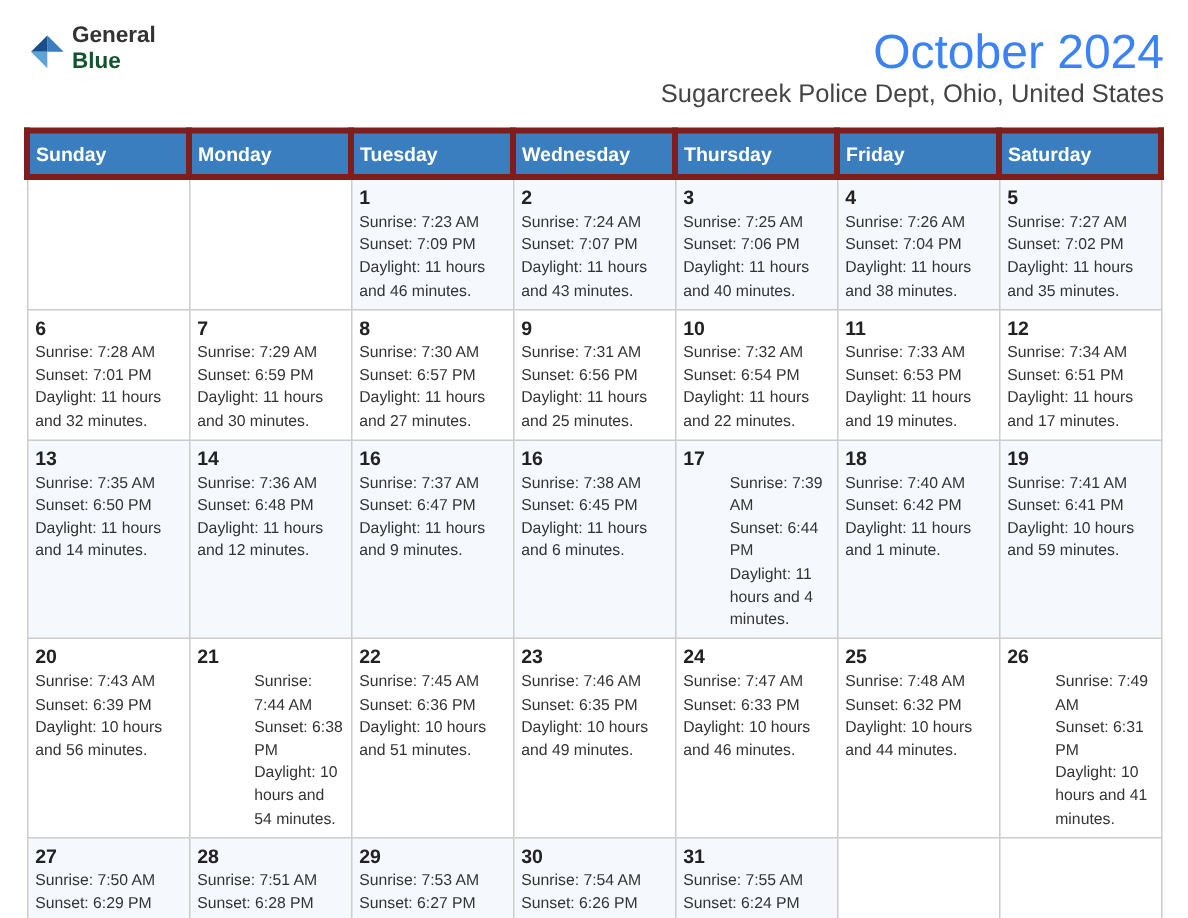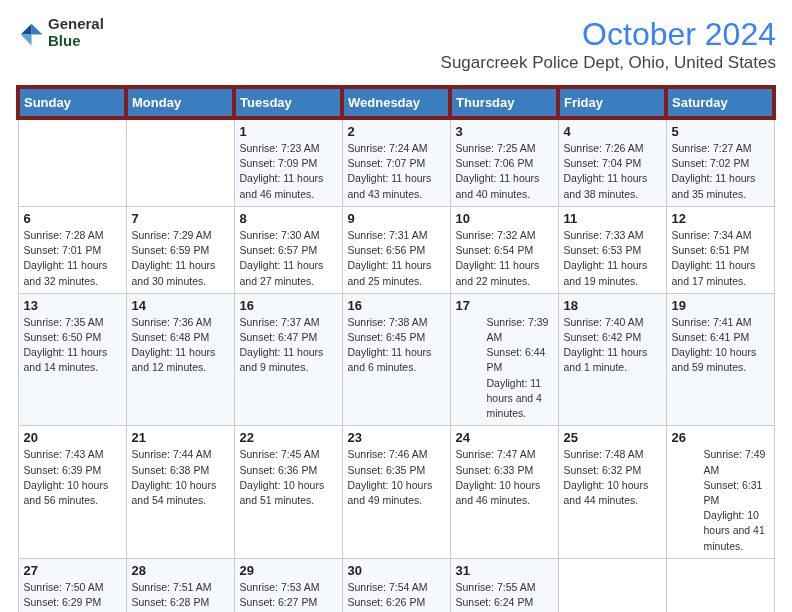--- a/index.html
+++ b/index.html
@@ -253,21 +253,21 @@
       </tr>
       <tr>
         <td>
           <span class="day-number">20</span>
           <div class="day-info" style="white-space: pre-line;">Sunrise: 7:43 AM
 Sunset: 6:39 PM
 Daylight: 10 hours and 56 minutes.</div>
         </td>
         <td>
           <span class="day-number">21</span>
-          <div class="day-info" style="white-space: pre-line;">Sunrise: 7:44 AM
+          <div class="day-info" style="white-space: pre-line; margin-left: 38px;">Sunrise: 7:44 AM
 Sunset: 6:38 PM
 Daylight: 10 hours and 54 minutes.</div>
         </td>
         <td>
           <span class="day-number">22</span>
           <div class="day-info" style="white-space: pre-line;">Sunrise: 7:45 AM
 Sunset: 6:36 PM
 Daylight: 10 hours and 51 minutes.</div>
         </td>
         <td>

